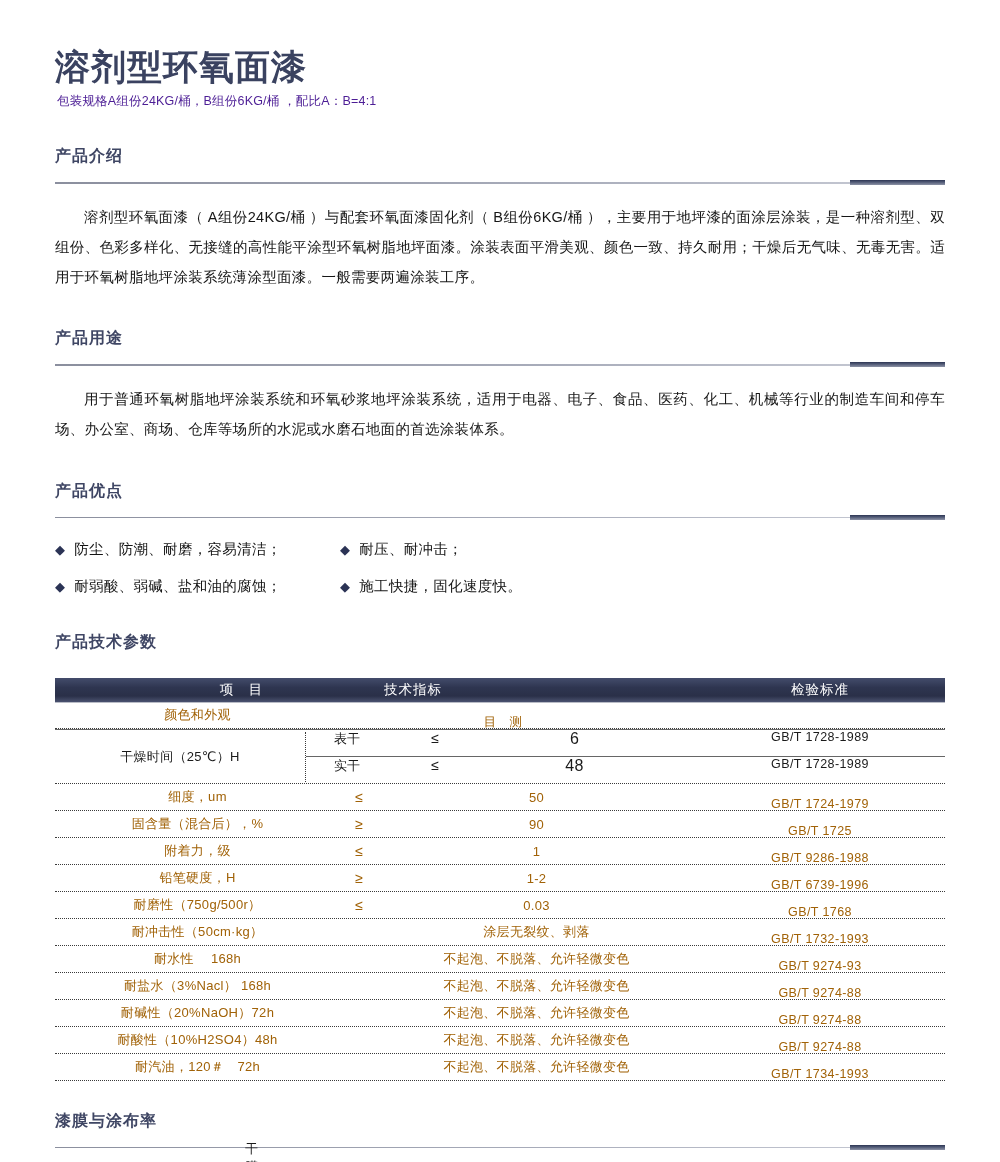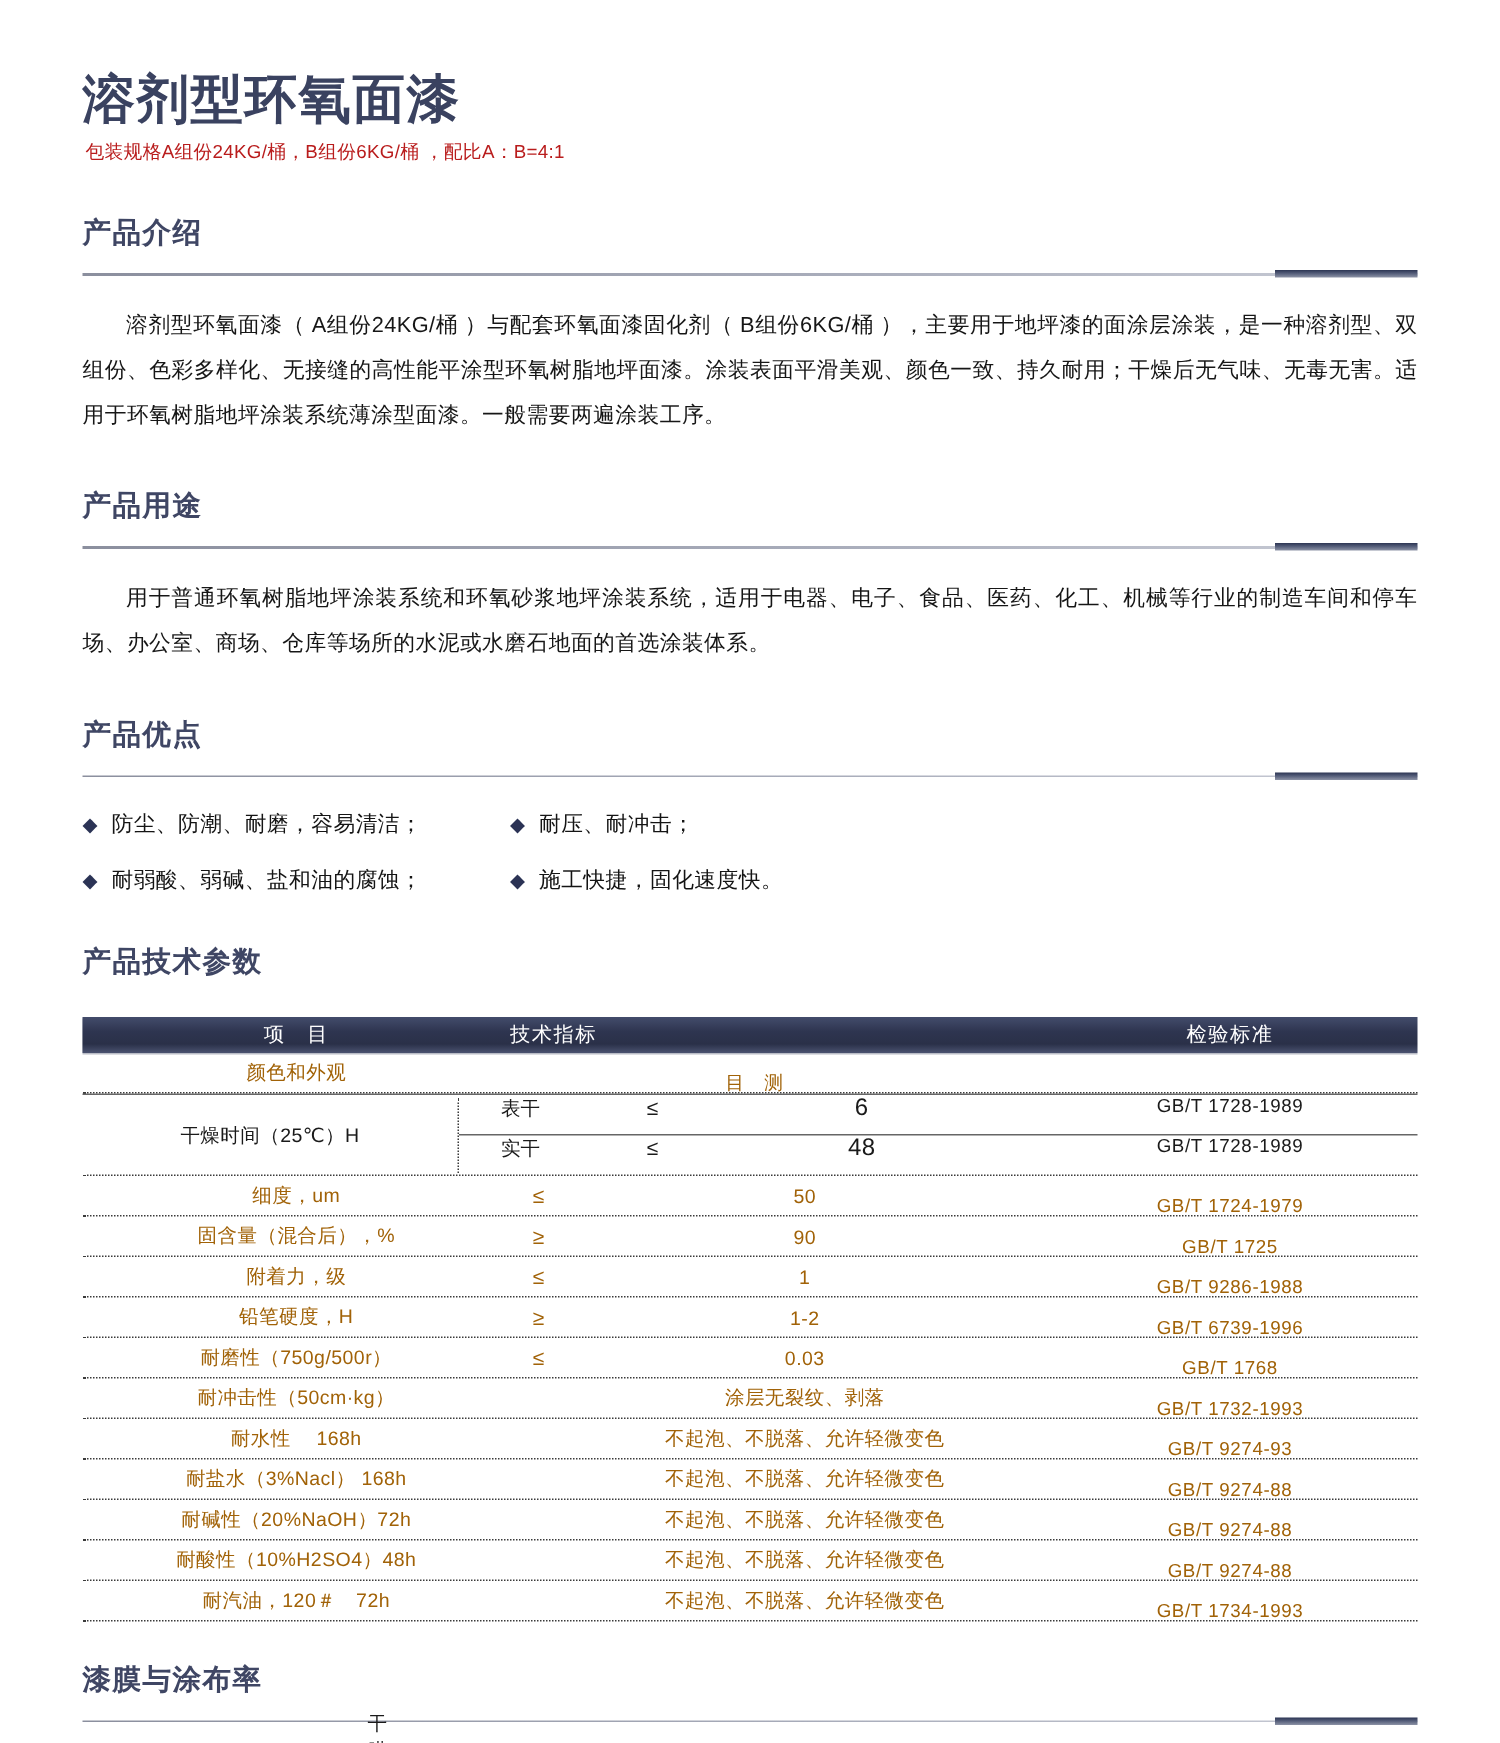--- a/index.html
+++ b/index.html
@@ -32,35 +32,35 @@
     padding-top: 46px;
     font-size: 35px;
     font-weight: 700;
     letter-spacing: 1px;
     color: #3a4260;
     line-height: 1.18;
   }
   .doc-subtitle {
     margin: 6px 0 0 2px;
     font-size: 12.5px;
-    color: #b91c1c;
+    color: #4c1d95;
     letter-spacing: 0.2px;
   }
 
   
   .section {
     margin-top: 34px;
   }
   .section-head {
     position: relative;
     height: 34px;
   }
   .section-title {
     margin: 0;
-    font-size: 19px;
+    font-size: 16px;
     font-weight: 700;
     color: #3f4664;
     letter-spacing: 1px;
     line-height: 24px;
   }
   .rule {
     position: relative;
     height: 5px;
     margin-top: 2px;
   }
@@ -119,21 +119,21 @@
   .tech-header {
     display: flex;
     align-items: center;
     height: 24px;
     background: linear-gradient(to bottom, #434c6b 0%, #2e3550 40%, #2a3048 75%, #4a5270 100%);
     color: #ffffff;
     font-size: 13.5px;
     letter-spacing: 1px;
     box-shadow: 0 1px 0 #b9bcc6;
   }
-  .th-item { width: 285px; text-align: center; }
+  .th-item { width: 285px; text-align: center; padding-left: 44px; }
   .th-spec { flex: 1; }
   .th-std  { width: 250px; text-align: center; }
 
   .trow {
     position: relative;
     display: flex;
     align-items: center;
     height: 27px;
     font-size: 13px;
     color: #a16207;

